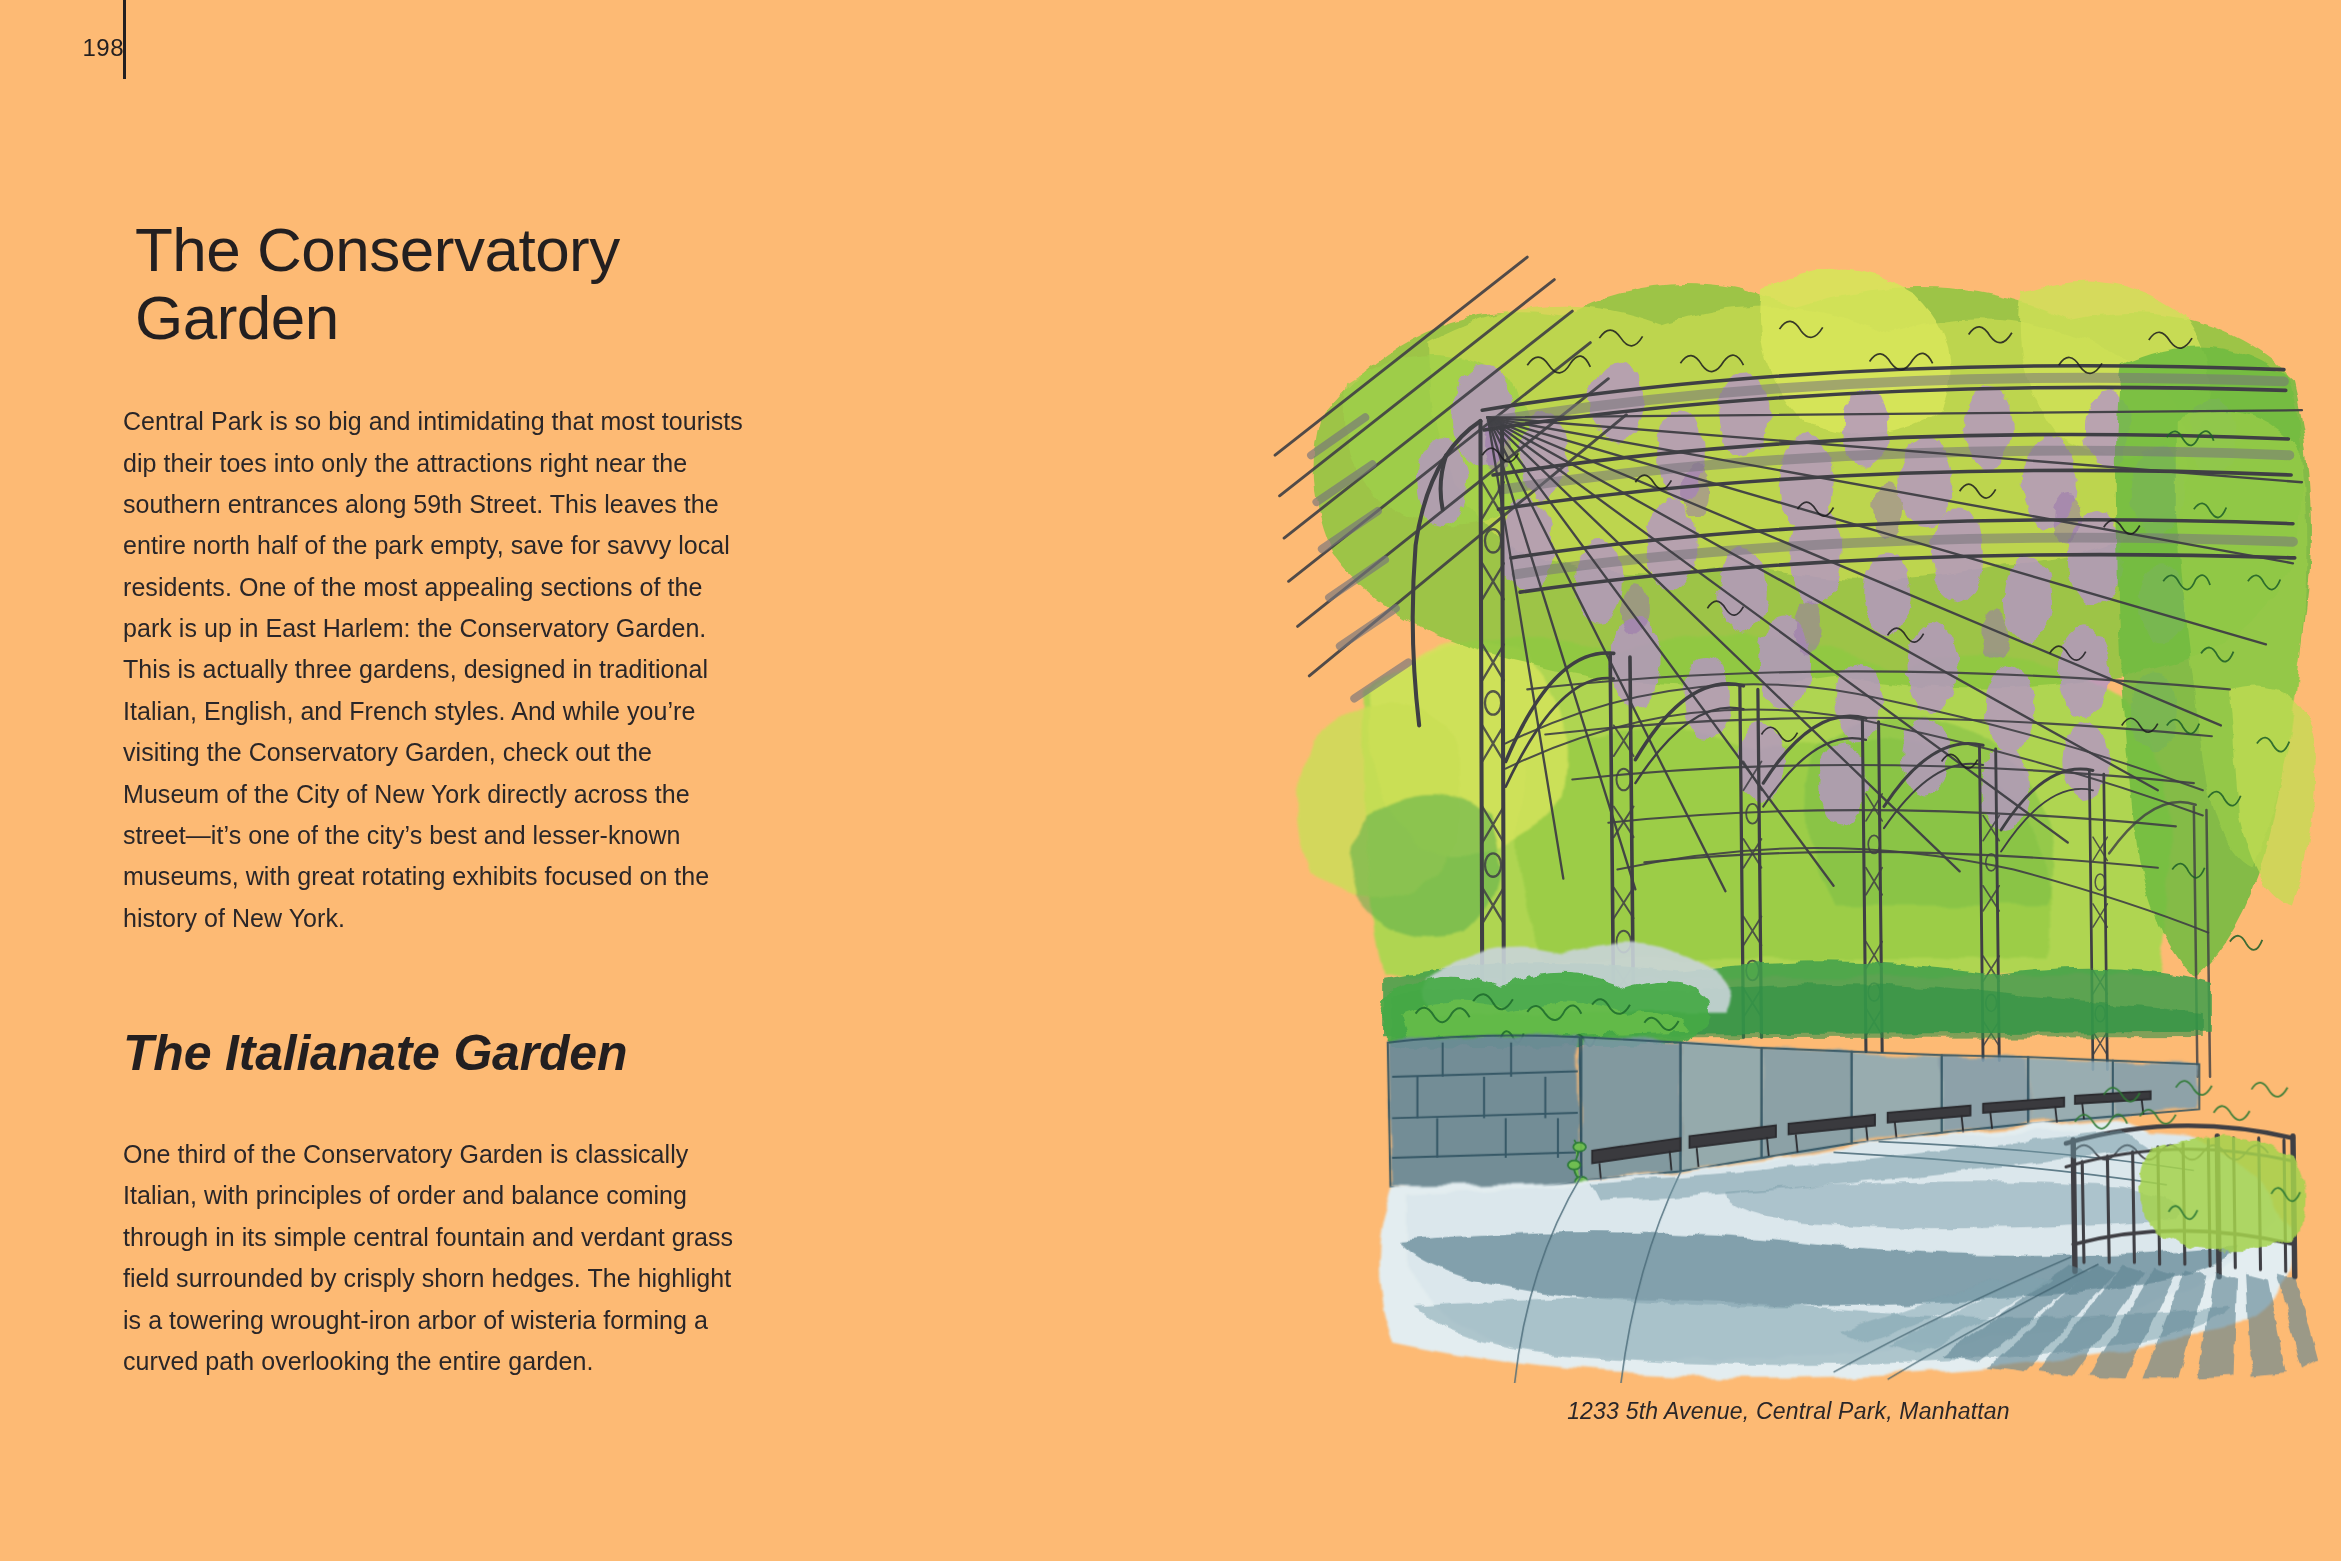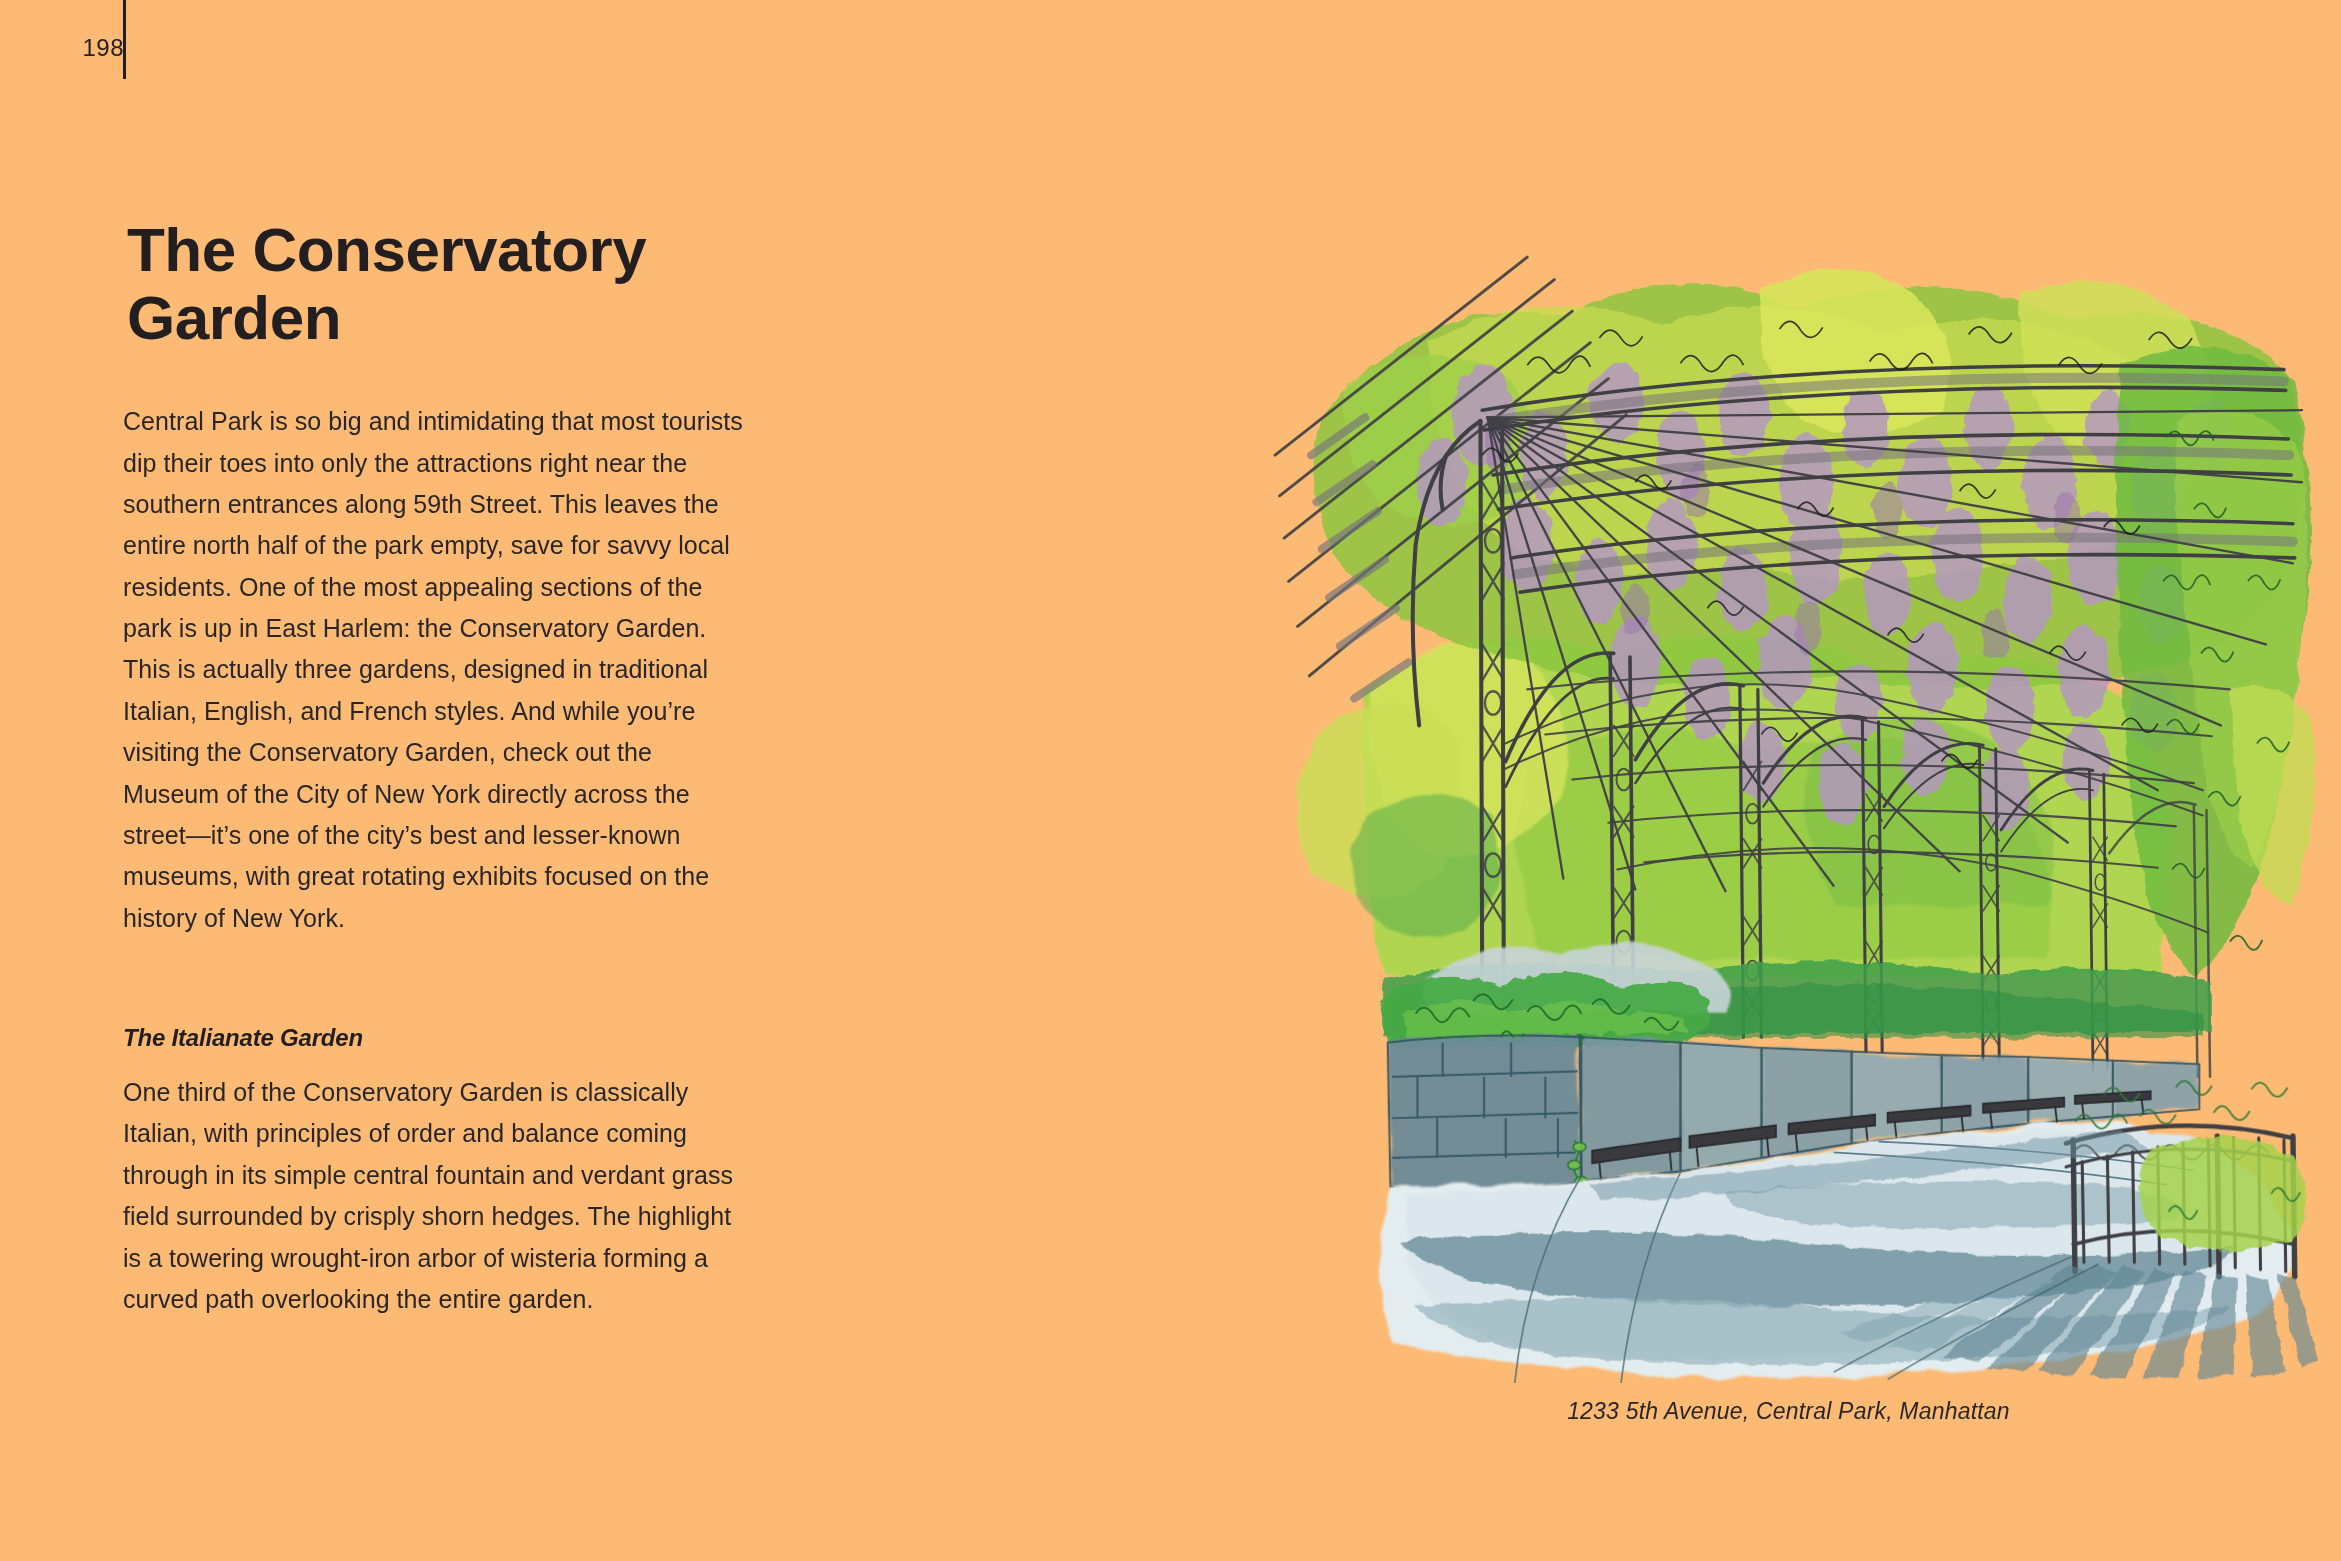--- a/index.html
+++ b/index.html
@@ -40,40 +40,40 @@
   
   .text-col {
     position: absolute;
     left: 123px;
     top: 216px;
     width: 640px;
   }
   .chapter-title {
     font-size: 62px;
     line-height: 1.09;
-    font-weight: 700;
+    font-weight: 400;
     letter-spacing: -0.5px;
-    margin: 0 0 50px 4px;
+    margin: 0 0 50px 12px;
     color: #231f20;
   }
   .body-par {
     font-size: 25px;
     line-height: 1.655;
     font-weight: 400;
     letter-spacing: 0.05px;
     margin: 0;
     color: #2a2628;
     max-width: 622px;
   }
   .sub-head {
-    font-size: 24px;
+    font-size: 50px;
     font-weight: 700;
     font-style: italic;
     letter-spacing: -0.2px;
-    margin: 85px 0 20px 0;
+    margin: 85px 0 52px 0;
     color: #231f20;
   }
 
   
   .art-wrap {
     position: absolute;
     left: 1257px;
     top: 185px;
     width: 1063px;
     height: 1198px;

